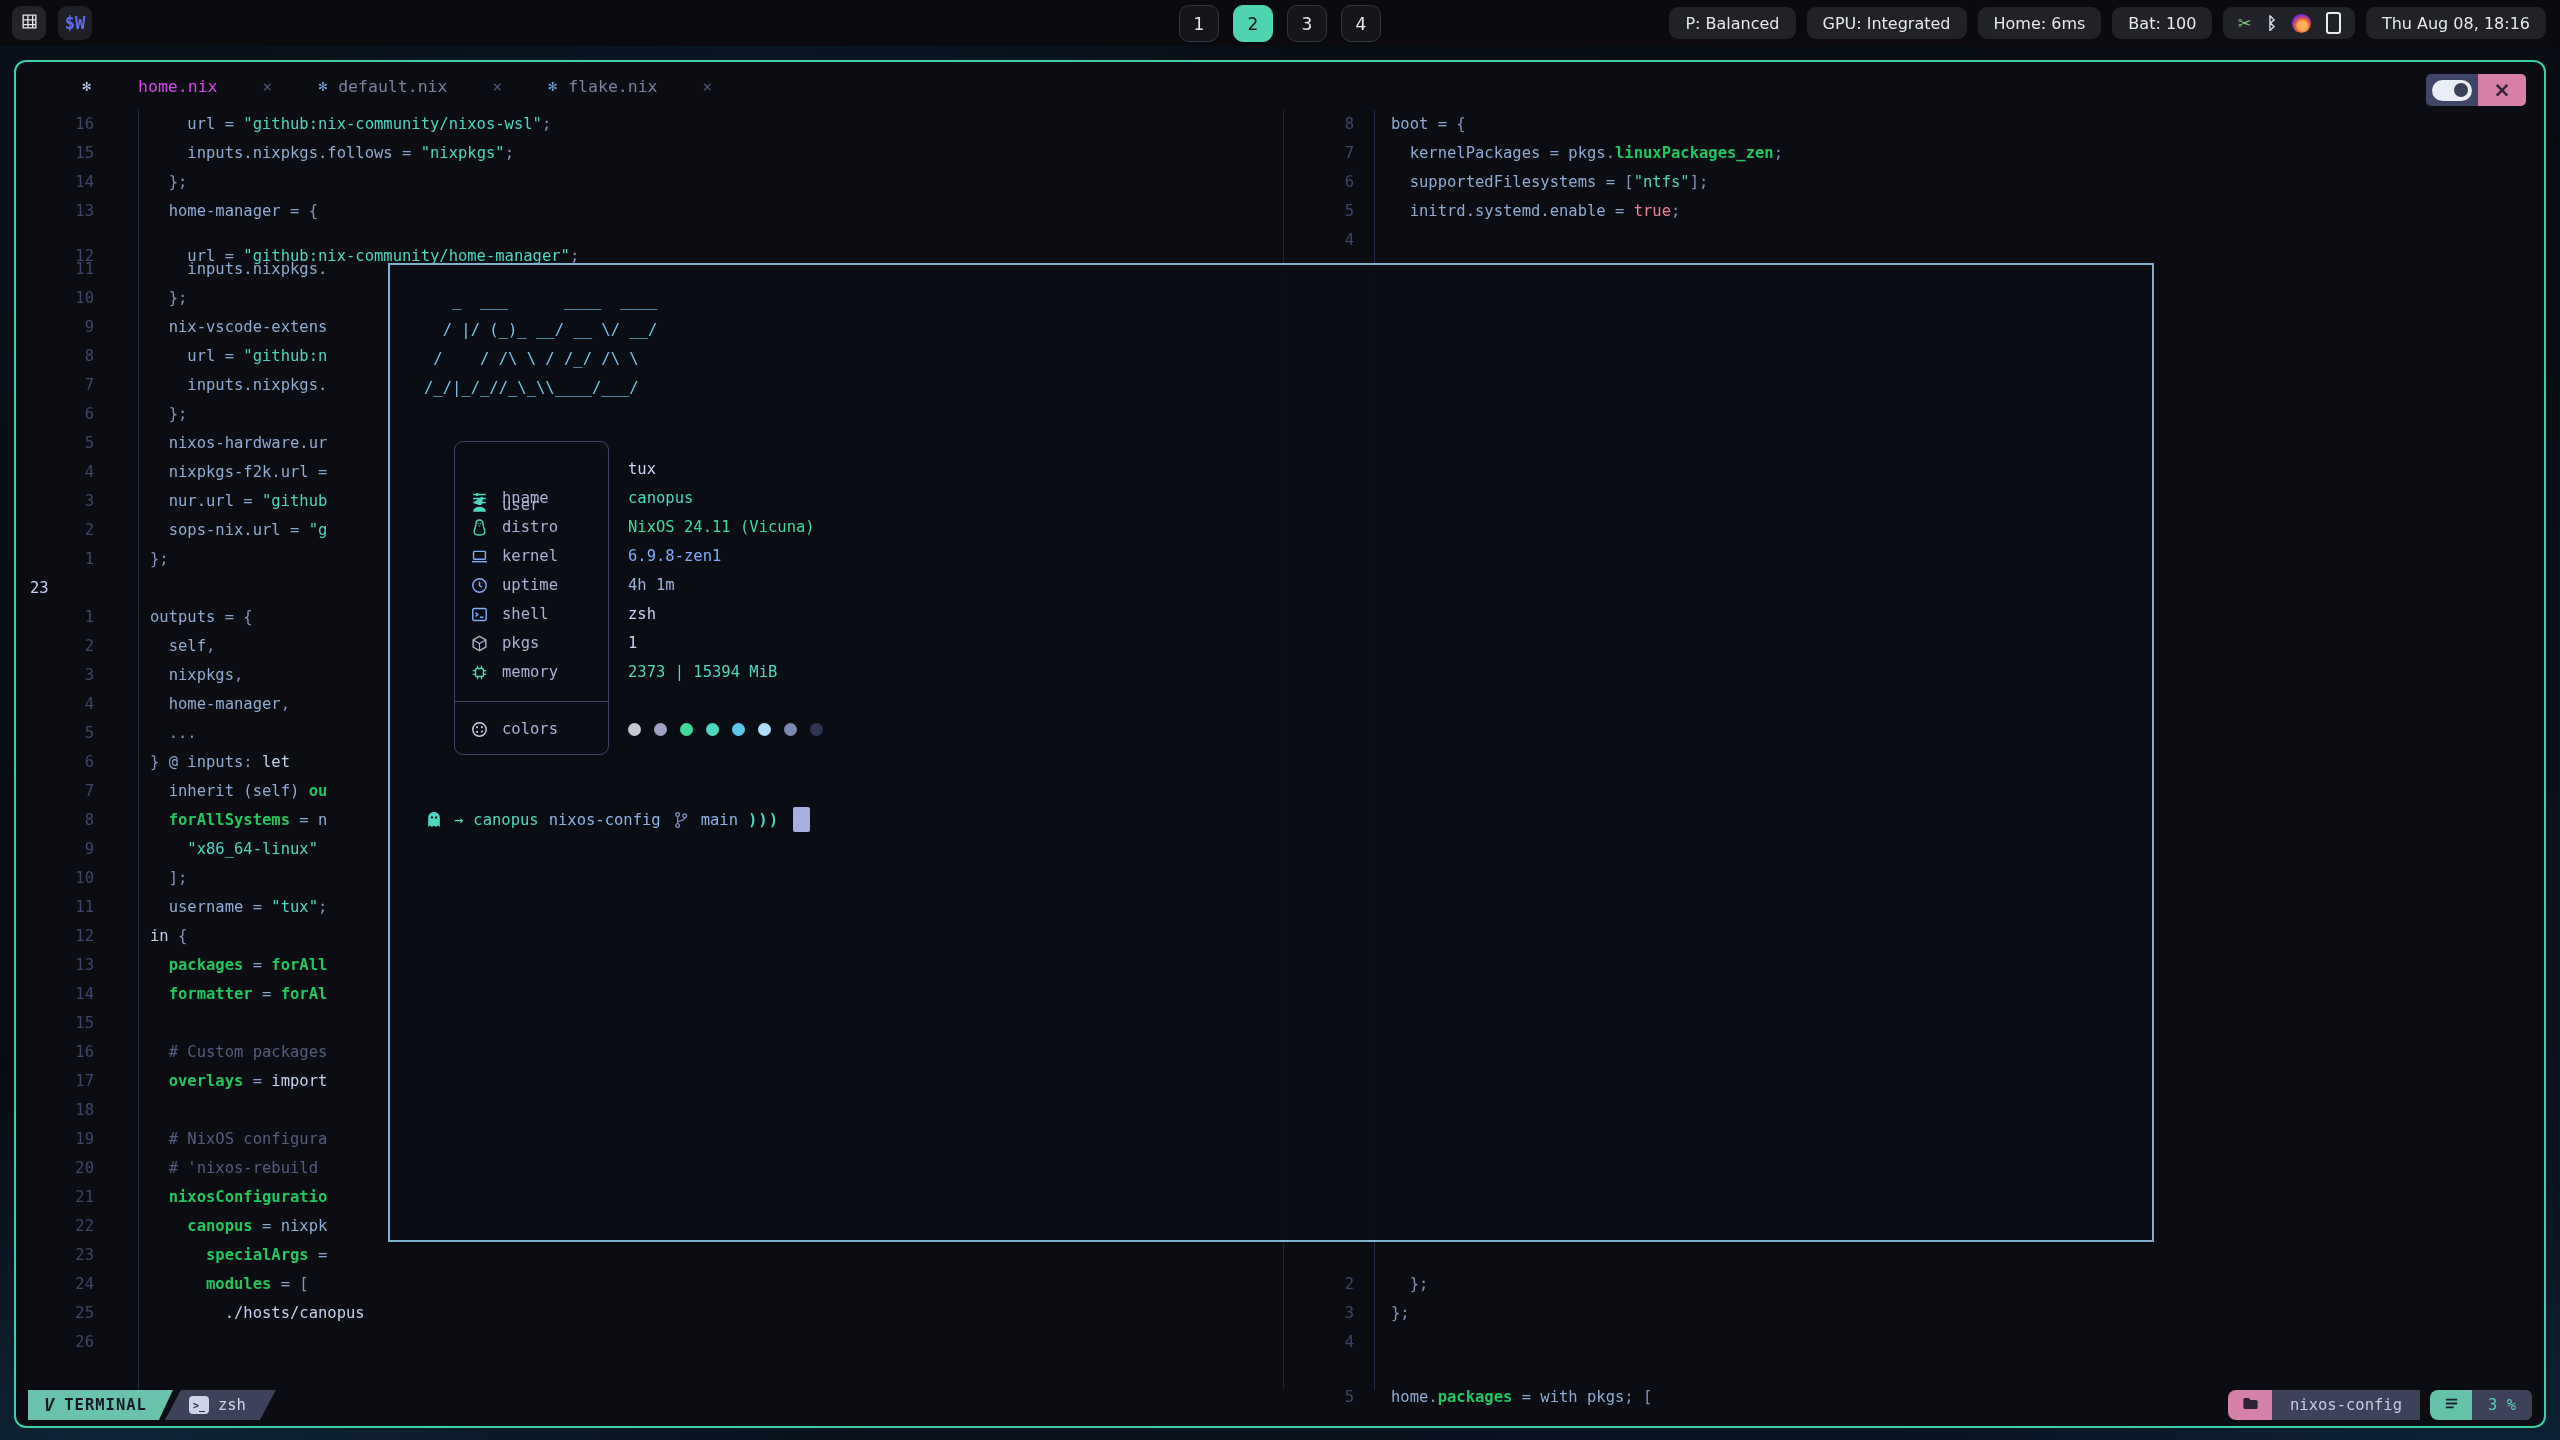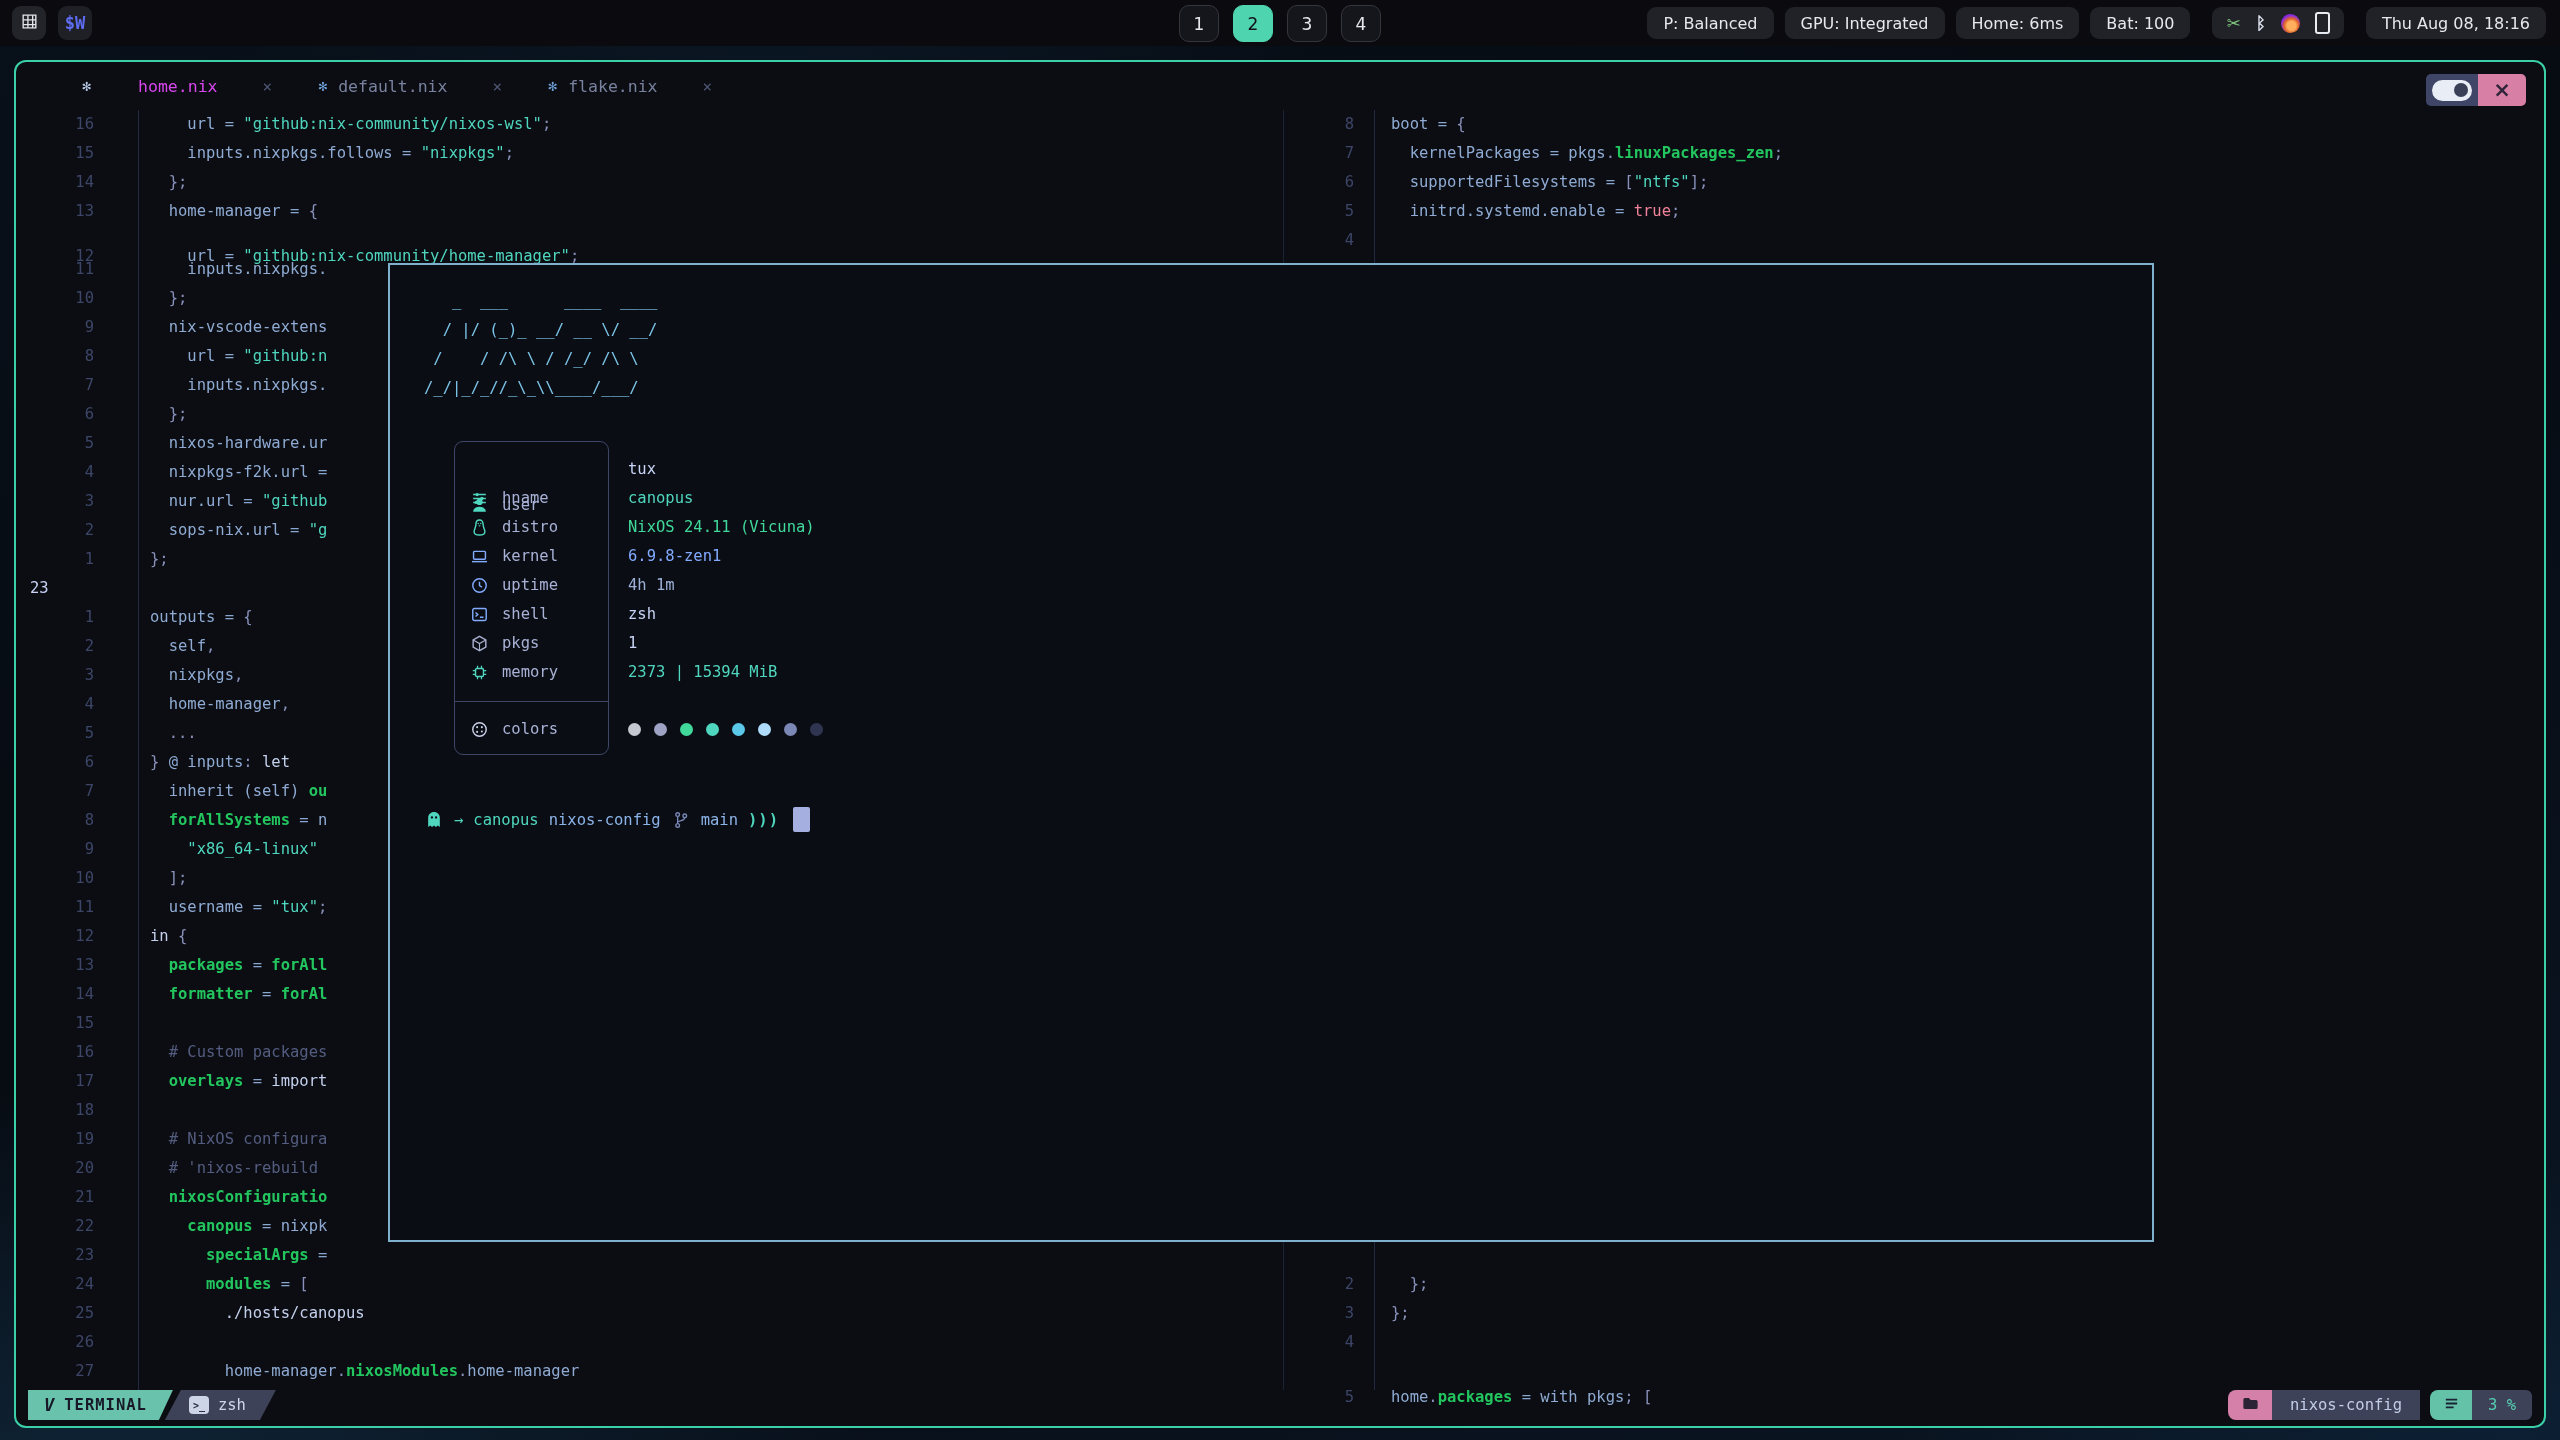--- a/index.html
+++ b/index.html
@@ -15,21 +15,21 @@
   .tb-left{position:absolute;left:12px;top:6px;display:flex;gap:12px;}
   .tile{width:34px;height:34px;border-radius:9px;background:#232429;display:flex;
     align-items:center;justify-content:center;color:#e3e5ea;}
   .tile svg{width:19px;height:19px;}
   .tile.logo{color:#5d6cf0;font-family:"DejaVu Sans Mono",monospace;
     font-weight:bold;font-size:17px;background:#1f2026;}
   .tb-center{position:absolute;left:50%;top:5px;transform:translateX(-50%);display:flex;gap:14px;}
   .ws{width:38px;height:35px;border-radius:10px;background:#15161b;border:1px solid #35363d;
     color:#e6e8ec;font-size:17px;display:flex;align-items:center;justify-content:center;}
   .ws.active{background:#4fd4b0;border-color:#4fd4b0;color:#10131a;}
-  .tb-right{position:absolute;right:14px;top:7px;display:flex;gap:22px;align-items:center;margin-left:36px;}
+  .tb-right{position:absolute;right:14px;top:7px;display:flex;gap:11px;align-items:center;margin-left:36px;}
   .pill{height:32px;border-radius:9px;background:#212227;color:#e6e8ec;font-size:16px;
     display:flex;align-items:center;padding:0 16px;white-space:nowrap;}
   .tray{gap:15px;padding:0 14px;}
   .tray .scissors{color:#7ec87e;font-size:17px;}
   .tray .bt{color:#d9dee9;font-size:17px;font-weight:bold;}
   .orb{width:19px;height:19px;border-radius:50%;
     background:radial-gradient(circle at 55% 62%, #ffb05e 0 28%, #e0632a 46%, #8a2ce2 66%, #5d18a0 100%);}
   .phone{width:11px;height:18px;border:2px solid #e8ebf2;border-radius:3px;}
   
   .window{position:absolute;left:14px;top:60px;width:2532px;height:1368px;background:#0b0d12;
@@ -215,21 +215,20 @@
           <div class="crow" style="top: 957px;"><span class="lnum">17</span><span class="tk-b">  overlays</span><span class="tk-o"> = </span><span class="tk-w">import</span></div>
           <div class="crow" style="top: 986px;"><span class="lnum">18</span></div>
           <div class="crow" style="top: 1015px;"><span class="lnum">19</span><span class="tk-c">  # NixOS configura</span></div>
           <div class="crow" style="top: 1044px;"><span class="lnum">20</span><span class="tk-c">  # 'nixos-rebuild</span></div>
           <div class="crow" style="top: 1073px;"><span class="lnum">21</span><span class="tk-b">  nixosConfiguratio</span></div>
           <div class="crow" style="top: 1102px;"><span class="lnum">22</span><span class="tk-b">    canopus</span><span class="tk-o"> = </span><span class="tk-v">nixpk</span></div>
           <div class="crow" style="top: 1131px;"><span class="lnum">23</span><span class="tk-b">      specialArgs</span><span class="tk-o"> =</span></div>
           <div class="crow" style="top: 1160px;"><span class="lnum">24</span><span class="tk-b">      modules</span><span class="tk-o"> = </span><span class="tk-p">[</span></div>
           <div class="crow" style="top: 1189px;"><span class="lnum">25</span><span class="tk-w">        ./hosts/canopus</span></div>
           <div class="crow" style="top: 1218px;"><span class="lnum">26</span></div>
-          <div class="crow" style="top: 1247px;"><span class="lnum">27</span><span class="tk-v">        home-manager</span><span class="tk-p">.</span><span class="tk-b">nixosModules</span><span class="tk-p">.</span><span class="tk-v">home-manager</span></div>
         </div>
       <div class="pane pane-right" id="paneR">
         <div class="gutterline" style="left:90px;"></div>
       <div class="crow" style="top: 0px;"><span class="rnum">8</span><span class="tk-v">boot</span><span class="tk-o"> = </span><span class="tk-p">{</span></div>
           <div class="crow" style="top: 29px;"><span class="rnum">7</span><span class="tk-v">  kernelPackages</span><span class="tk-o"> = </span><span class="tk-v">pkgs</span><span class="tk-p">.</span><span class="tk-b">linuxPackages_zen</span><span class="tk-p">;</span></div>
           <div class="crow" style="top: 58px;"><span class="rnum">6</span><span class="tk-v">  supportedFilesystems</span><span class="tk-o"> = </span><span class="tk-p">[</span><span class="tk-s">"ntfs"</span><span class="tk-p">];</span></div>
           <div class="crow" style="top: 87px;"><span class="rnum">5</span><span class="tk-v">  initrd.systemd.enable</span><span class="tk-o"> = </span><span class="tk-k">true</span><span class="tk-p">;</span></div>
           <div class="crow" style="top: 116px;"><span class="rnum">4</span></div>
           <div class="crow" style="top: 1160px;"><span class="rnum">2</span><span class="tk-p">  };</span></div>
           <div class="crow" style="top: 1189px;"><span class="rnum">3</span><span class="tk-p">};</span></div>

